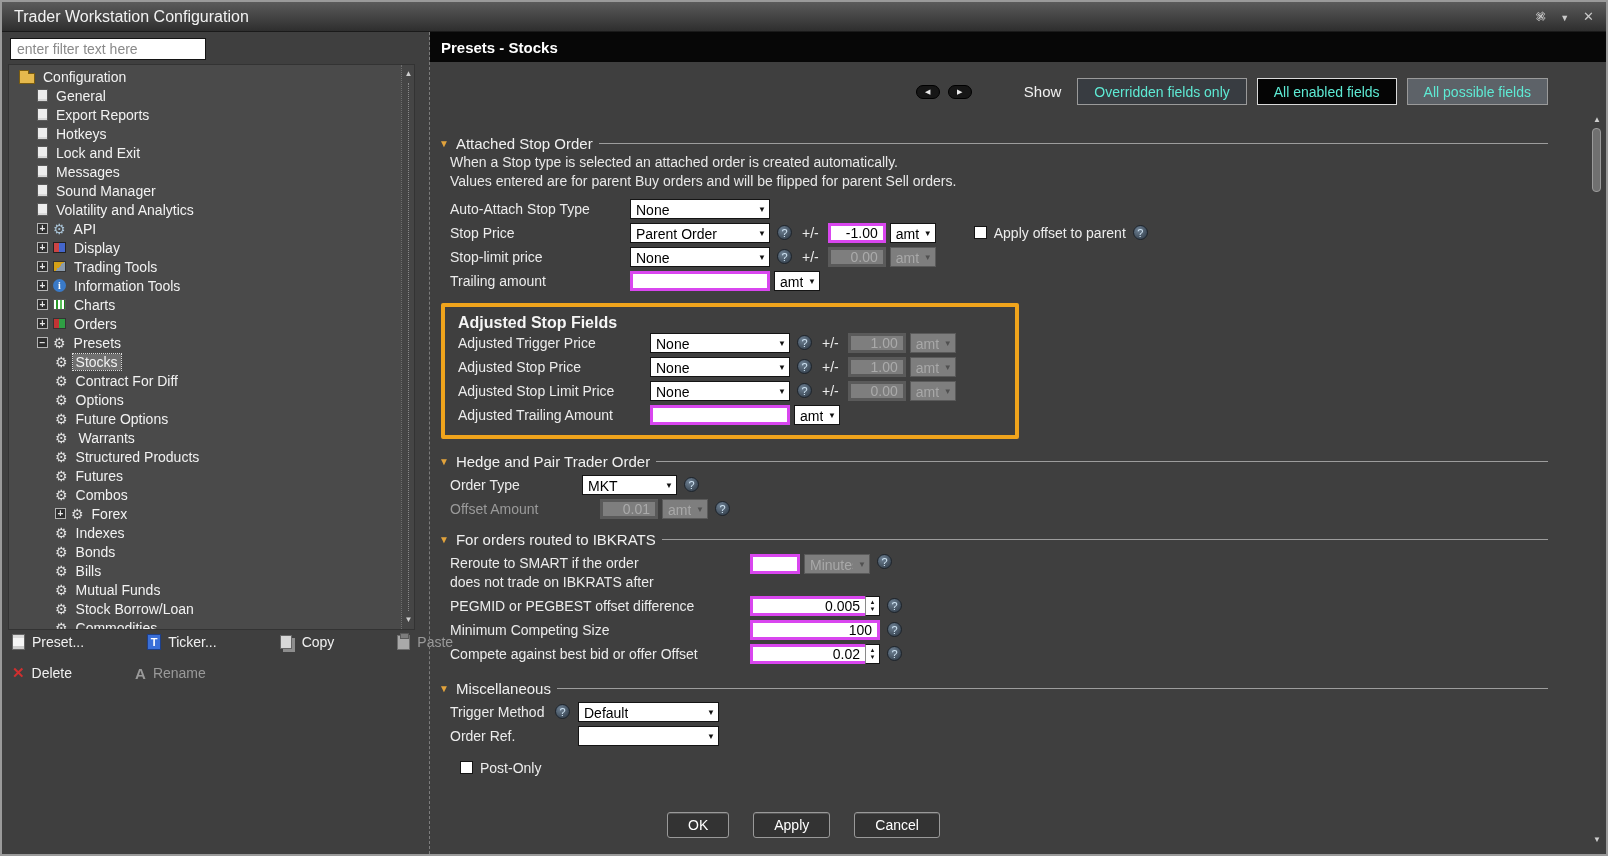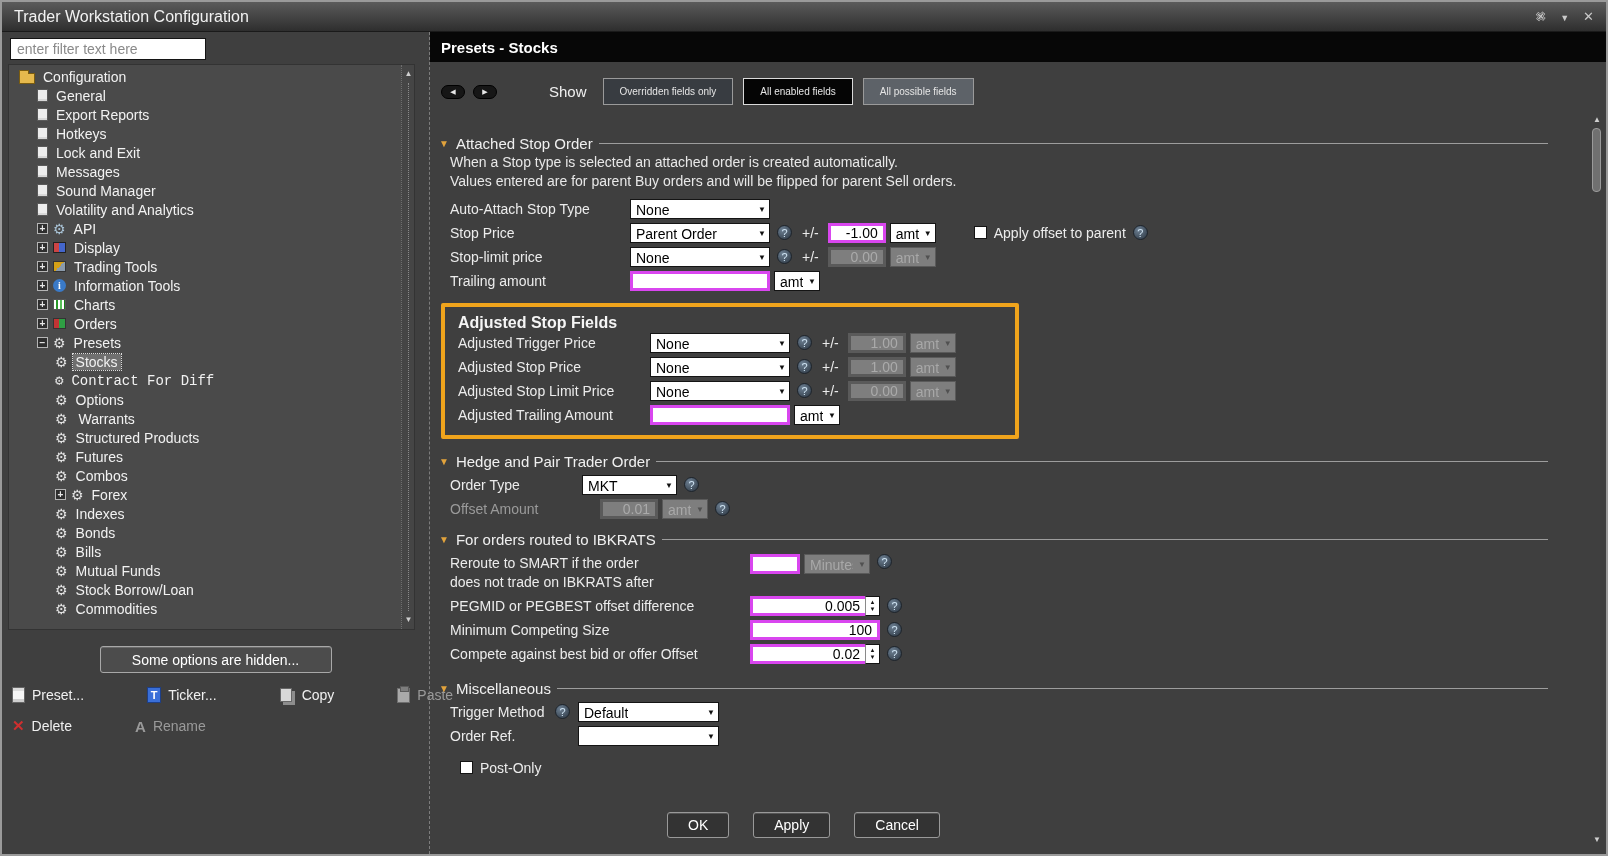--- a/index.html
+++ b/index.html
@@ -65,26 +65,26 @@
   .ai-paste { width:13px; height:15px; background:#a9a9a9; border:1px solid #6e6e6e; position:relative; }
   .ai-paste::before { content:""; position:absolute; top:-3px; left:2px; width:7px; height:4px; background:#7d7d7d; border:1px solid #5a5a5a; }
   .ai-delete::before { content:"\2715"; color:#cf2f2f; font-weight:bold; font-size:15px; }
   .ai-rename::before { content:"A"; color:#9a9a9a; font-weight:bold; font-size:15px; }
 
   
   .main { flex:1; position:relative; display:flex; flex-direction:column; border-left:1px dashed #7d7d7d; min-width:0; }
   .main-header { height:30px; flex:0 0 30px; background:#070707; display:flex; align-items:center; padding:0 11px; font-weight:bold; font-size:15px; color:#fff; }
   .main-body { flex:1; padding:16px 58px 0 9px; overflow:hidden; }
 
-  .show-row { display:flex; align-items:center; height:27px; margin-left:2px; }
+  .show-row { display:flex; align-items:center; height:27px; margin-left:2px;justify-content:flex-end; }
   .nav-btn { width:24px; height:14px; border-radius:8px; background:#161616; border:1px solid #000; color:#e8e8e8; font-size:7px; line-height:12px; text-align:center; margin-right:8px; cursor:pointer; padding:0; }
   .nav-back::before { content:"\25C0"; }
   .nav-fwd::before { content:"\25B6"; }
   .show-label { margin:0 16px 0 44px; font-size:15px; color:#f0f0f0; }
-  .filter-btn { height:27px; padding:0 16px; font-family:"Liberation Sans",sans-serif; font-size:10px; color:#e5e5e5; cursor:pointer; }
+  .filter-btn { height:27px; padding:0 16px; font-family:"Liberation Sans",sans-serif; font-size:14px; color:#5eead4; cursor:pointer; }
   .filter-btn.f0 { background:#383c41; border:1px solid #9a9a9a; }
   .filter-btn.f1 { background:#050505; border:1px solid #dadada; margin-left:10px; }
   .filter-btn.f2 { background:#5d6268; border:1px solid #9a9a9a; margin-left:10px; }
 
   .section-header { display:flex; align-items:center; margin-top:28px; height:20px; }
   .section-header .tri { color:#e2a33c; font-size:10px; margin-right:7px; }
   .tri::before { content:"\25BC"; }
   .sec-title { font-size:15px; color:#f0f0f0; white-space:nowrap; }
   .sec-rule { flex:1; height:0; border-top:1px solid #9d9d9d; margin-left:6px; }
 
@@ -222,27 +222,31 @@
             </div>
             <div class="tree-item" style="padding-left: 28px;">
               <span class="exp">−</span>
               <span class="ti ti-gear"></span>
               <span class="tlabel">Presets</span>
             </div>
             <div class="tree-item selected" style="padding-left: 46px;">
               <span class="ti ti-gear"></span>
               <span class="tlabel">Stocks</span>
             </div>
-            <div class="tree-item" style="padding-left: 46px; font-family: Liberation Mono, monospace;">
+            <div class="tree-item" style="padding-left: 46px;">
               <span class="ti ti-gear"></span>
               <span class="tlabel">Contract For Diff</span>
             </div>
             <div class="tree-item" style="padding-left: 46px;">
               <span class="ti ti-gear"></span>
               <span class="tlabel">Options</span>
+            </div>
+            <div class="tree-item" style="padding-left: 46px;">
+              <span class="ti ti-gear"></span>
+              <span class="tlabel">Future Options</span>
             </div>
             <div class="tree-item" style="padding-left: 46px; gap: 8px;">
               <span class="ti ti-gear"></span>
               <span class="tlabel">Warrants</span>
             </div>
             <div class="tree-item" style="padding-left: 46px;">
               <span class="ti ti-gear"></span>
               <span class="tlabel">Structured Products</span>
             </div>
             <div class="tree-item" style="padding-left: 46px;">
@@ -283,21 +287,20 @@
               <span class="tlabel">Commodities</span>
             </div>
           </div>
         <div class="tree-scrollbar">
           <span class="sb-up"></span>
           <span class="tree-track"></span>
           <span class="sb-down"></span>
         </div>
       </div>
 
-      <button class="hidden-btn">Some options are hidden...</button>
 
       <div class="actions">
         <div class="actions-row">
             <button class="action-btn">
               <span class="ai ai-preset"></span>
               <span>Preset...</span>
             </button>
             <button class="action-btn">
               <span class="ai ai-ticker"></span>
               <span>Ticker...</span>

